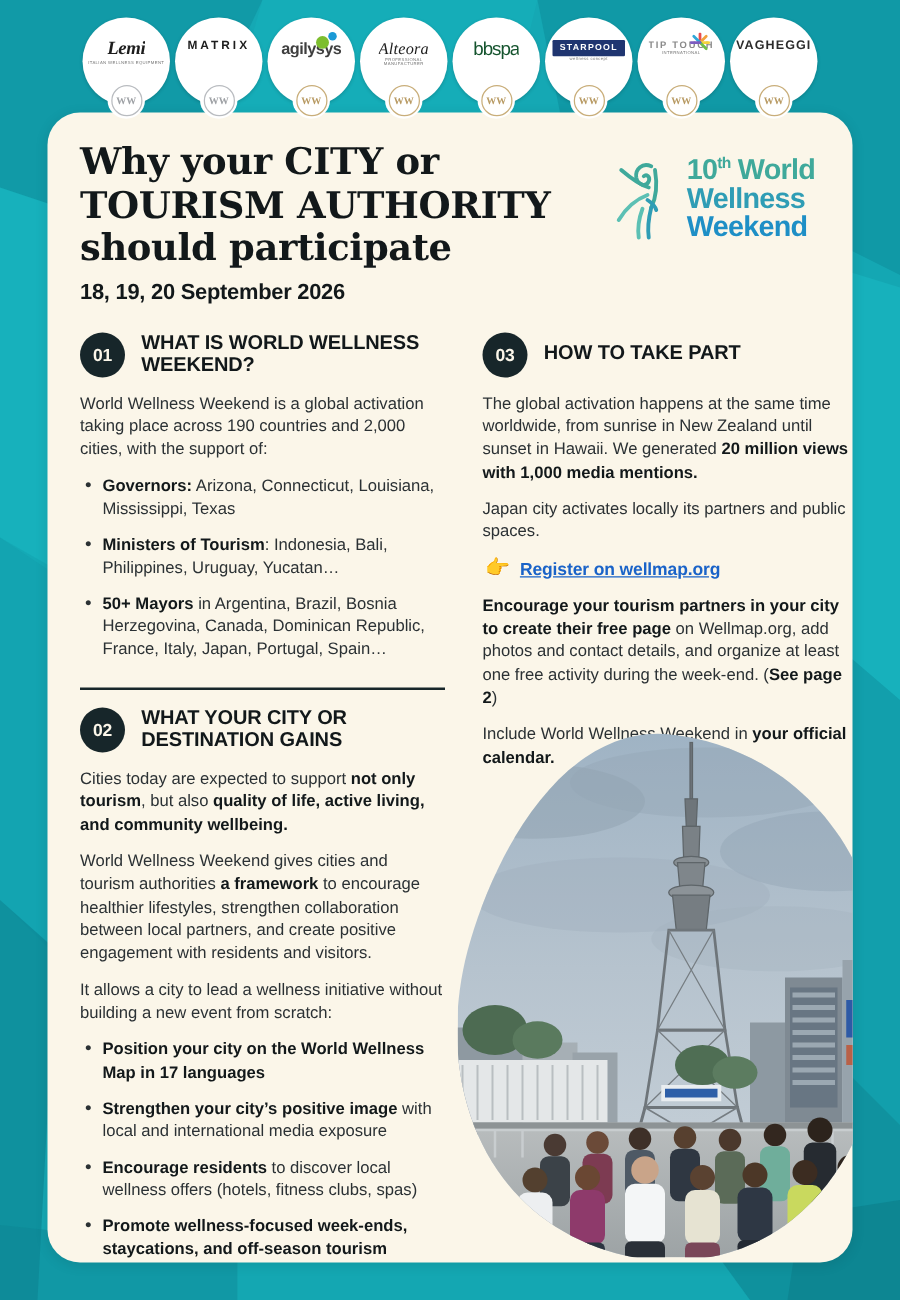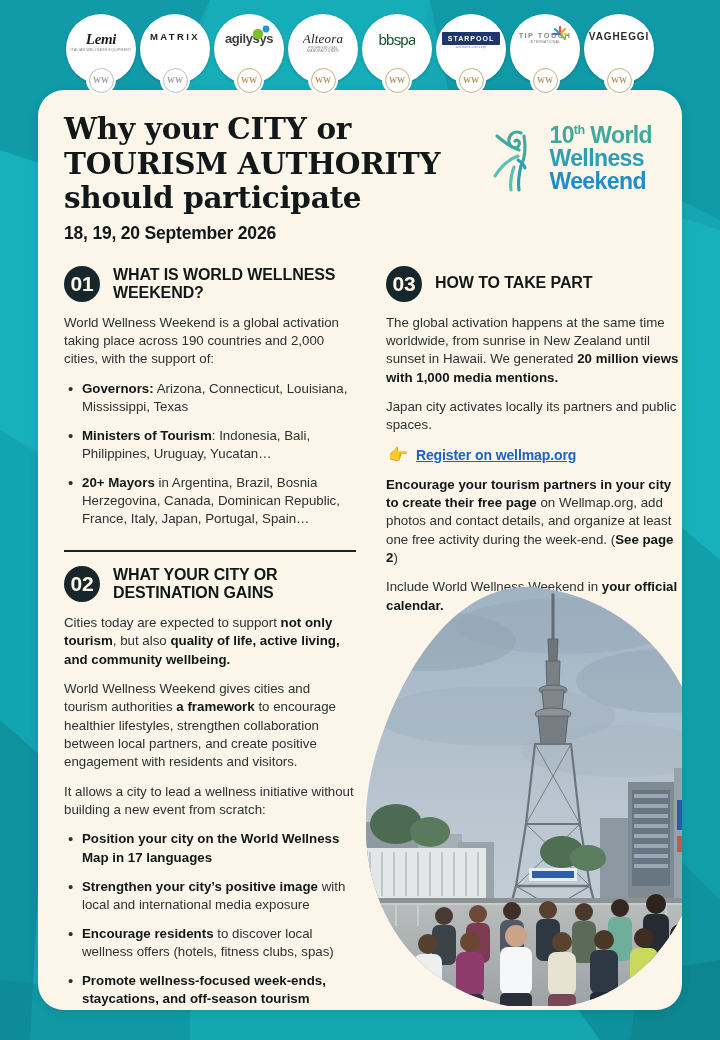--- a/index.html
+++ b/index.html
@@ -150,21 +150,21 @@
   .col-left  { width: 292px; flex: none; }
   .col-right { width: 300px; flex: none; position: relative; }
 
   
   .sec-head { display: flex; align-items: center; gap: 13px; margin-bottom: 12px; }
   .badge {
     width: 36px; height: 36px; flex: none;
     border-radius: 50%;
     background: #17262A;
     color: #FBF6E9;
-    font-size: 21px;
+    font-size: 14px;
     font-weight: 700;
     display: flex; align-items: center; justify-content: center;
     letter-spacing: -.2px;
   }
   .sec-title {
     font-size: 16px;
     font-weight: 700;
     line-height: 1.13;
     color: #12181A;
     letter-spacing: -.1px;
@@ -341,21 +341,21 @@
       <div class="col-left">
 
         <div class="sec-head">
           <div class="badge">01</div>
           <div class="sec-title">WHAT IS WORLD WELLNESS WEEKEND?</div>
         </div>
         <p class="body">World Wellness Weekend is a global activation taking place across 190 countries and 2,000 cities, with the support of:</p>
         <ul class="bullets" id="s01-bullets">
             <li><b>Governors:</b><span> Arizona, Connecticut, Louisiana, Mississippi, Texas</span></li>
             <li><b>Ministers of Tourism</b><span>: Indonesia, Bali, Philippines, Uruguay, Yucatan…</span></li>
-            <li><b>20+ Mayors</b><span> in Argentina, Brazil, Bosnia Herzegovina, Canada, Dominican Republic, France, Italy, Japan, Portugal, Spain…</span></li>
+            <li><b>50+ Mayors</b><span> in Argentina, Brazil, Bosnia Herzegovina, Canada, Dominican Republic, France, Italy, Japan, Portugal, Spain…</span></li>
           </ul>
 
         <div class="divider"></div>
 
         <div class="sec-head">
           <div class="badge">02</div>
           <div class="sec-title">WHAT YOUR CITY OR DESTINATION GAINS</div>
         </div>
 
         <p class="body"><span>Cities today are expected to support </span><b>not only tourism</b><span>, but also </span><b>quality of life, active living, and community wellbeing.</b></p>

